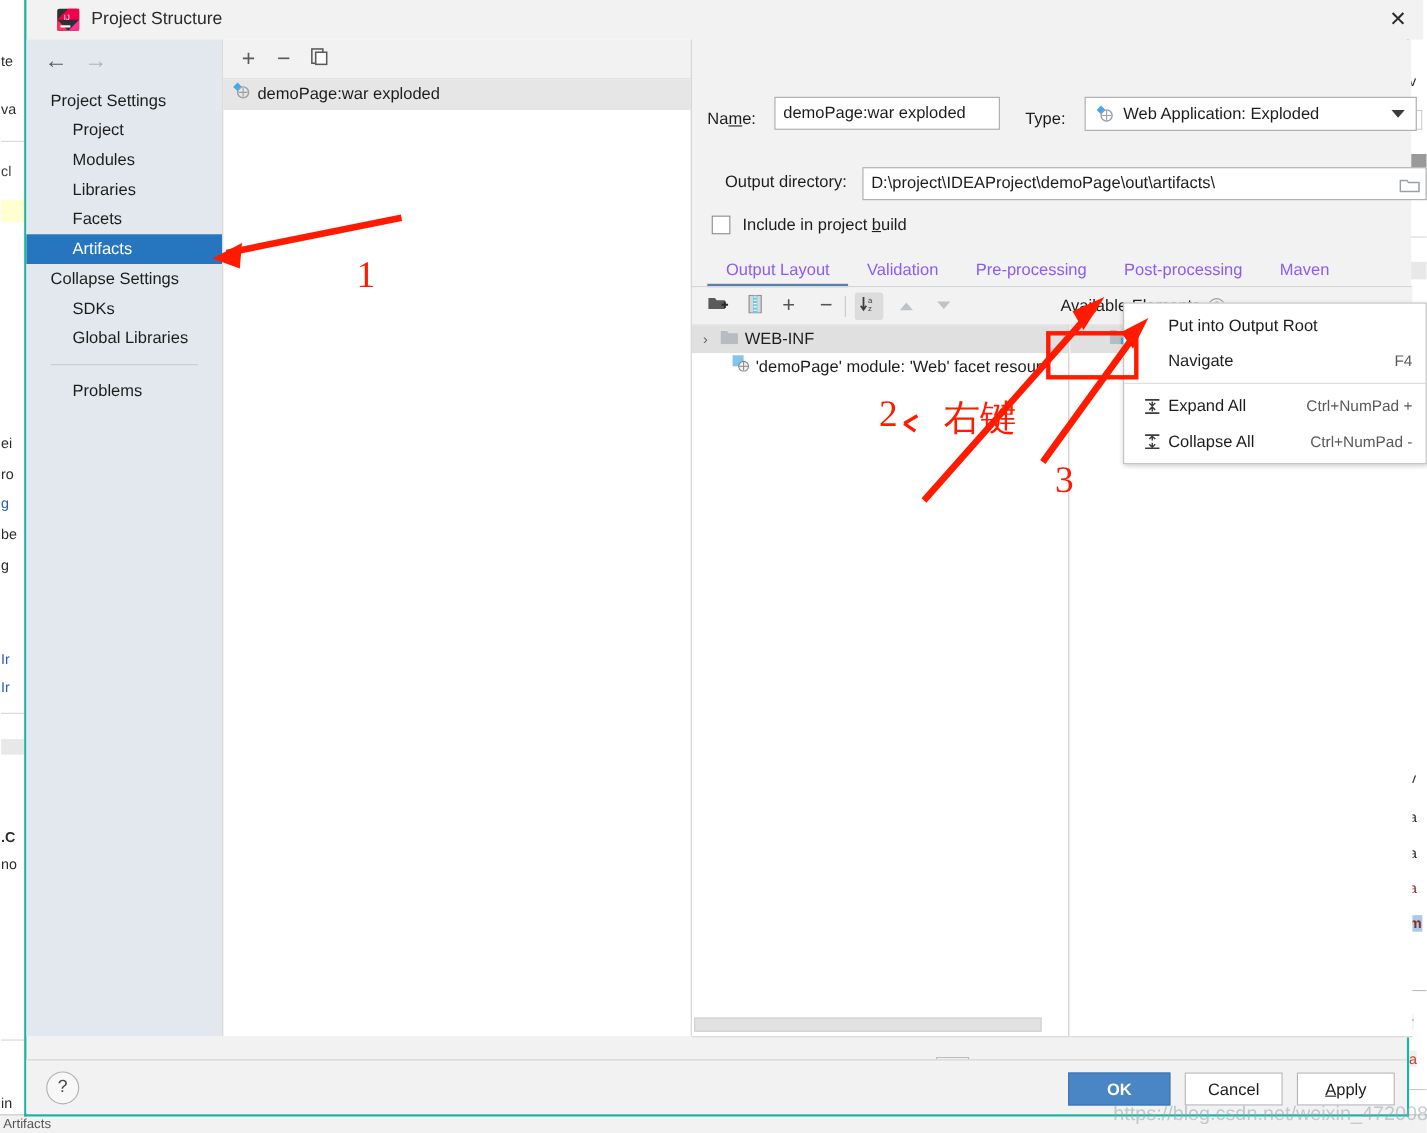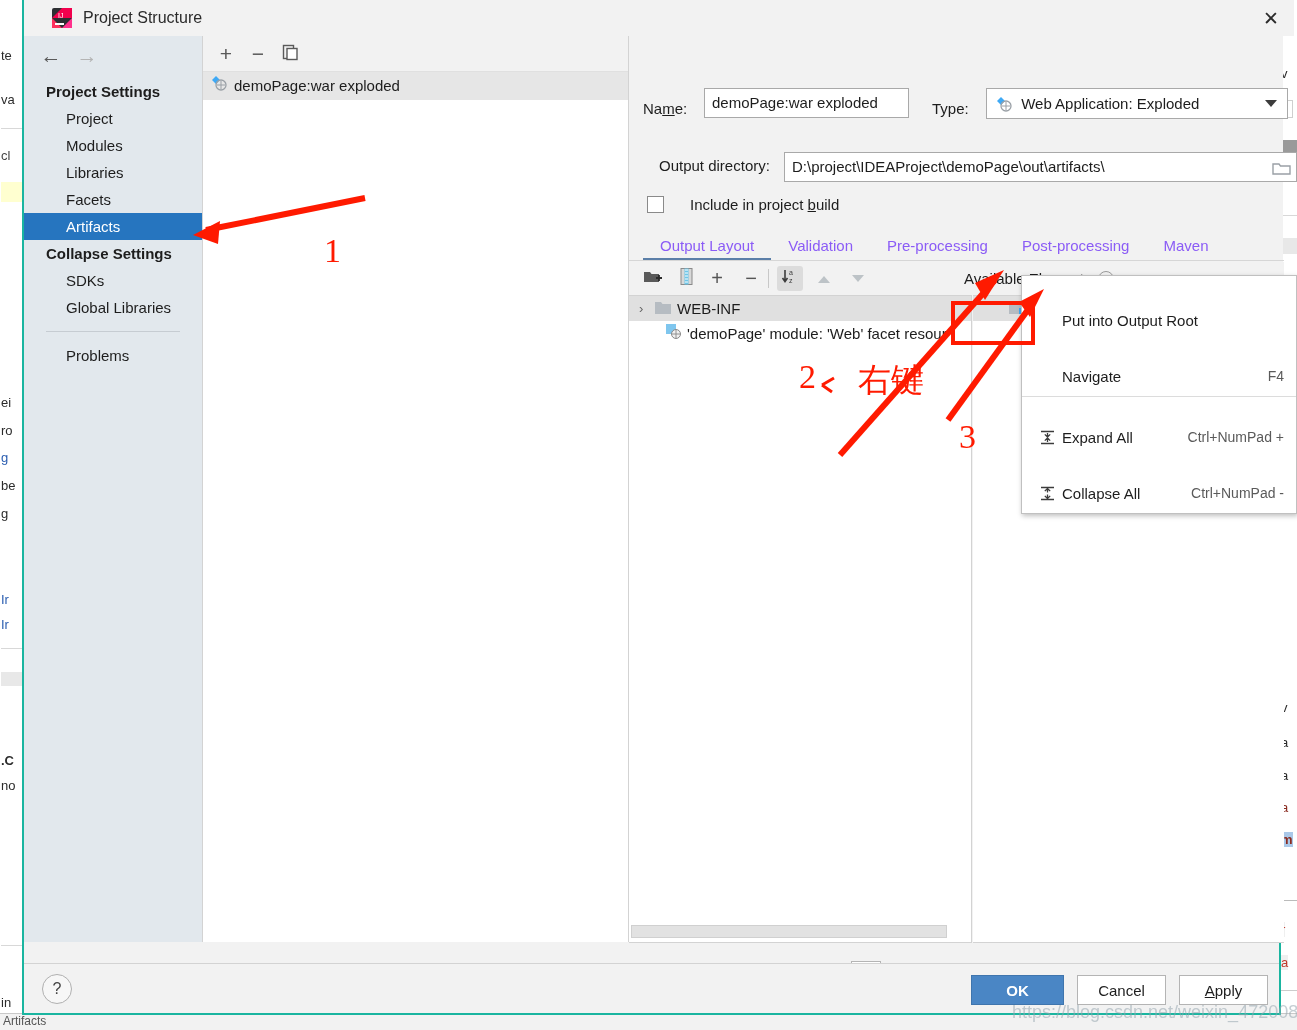--- a/index.html
+++ b/index.html
@@ -69,21 +69,21 @@
   }
   #nav-arrows { position: absolute; left: 0; top: 0; width: 178px; height: 40px; }
   .nav-arrow {
     position: absolute; top: 8px; width: 26px; height: 24px;
     font-size: 21px; line-height: 24px; text-align: center;
   }
   .nav-arrow.back { left: 14px; color: #5a5a5a; }
   .nav-arrow.fwd  { left: 50px; color: #b4b4b4; }
 
   .side-group {
-    font-size: 15px; font-weight: bold; color: #1d1d1d;
+    font-size: 15px; font-weight: normal; color: #1d1d1d;
     padding-left: 22px; height: 27px; line-height: 27px;
   }
   .side-item {
     font-size: 15px; color: #1d1d1d;
     padding-left: 42px; height: 27px; line-height: 27px;
     cursor: pointer;
   }
   .side-item.selected { background: #2675bf; color: #ffffff; }
   .side-sep {
     margin: 10px 22px 10px 22px;
@@ -150,21 +150,21 @@
     position: absolute; left: 155px; top: 116px; width: 513px; height: 30px;
     background: #ffffff; border: 1px solid #a9a9a9;
     font-size: 15px; color: #1d1d1d; line-height: 28px; padding-left: 7px;
   }
   #outdir-browse {
     position: absolute; left: 643px; top: 124px; width: 20px; height: 16px;
     cursor: pointer;
   }
   #include-row {
     position: absolute; left: 18px; top: 160px;
-    display: flex; align-items: center; gap: 26px; cursor: pointer;
+    display: flex; align-items: center; gap: 11px; cursor: pointer;
   }
   .cbox {
     width: 17px; height: 17px; background: #ffffff;
     border: 1px solid #8a8a8a; display: inline-block;
   }
 
   
   #tabs {
     position: absolute; left: 14px; top: 194px; width: 640px; height: 31px;
     display: flex; align-items: flex-end; gap: 0px;
@@ -283,21 +283,20 @@
     width: 276px; background: #ffffff;
     border: 1px solid #c0c0c0;
     box-shadow: 1px 2px 5px rgba(0,0,0,0.25);
     padding: 4px 0px;
     z-index: 60;
   }
   .ctx-item {
     height: 32px; display: flex; align-items: center;
     font-size: 15px; color: #1d1d1d; padding-left: 14px; cursor: pointer;
     position: relative;
-    margin-top: 24px;
   }
   .ctx-item.disabled { color: #a6a6a6; }
   .ctx-ico {
     width: 22px; display: flex; align-items: center; justify-content: center;
     margin-right: 4px;
   }
   .ctx-label { flex: 1; }
   .ctx-key { font-size: 14px; color: #5a5a5a; padding-right: 12px; }
   .ctx-item.disabled .ctx-key { color: #b0b0b0; }
   .ctx-sep { height: 1px; background: #dcdcdc; margin: 4px 0px; }

